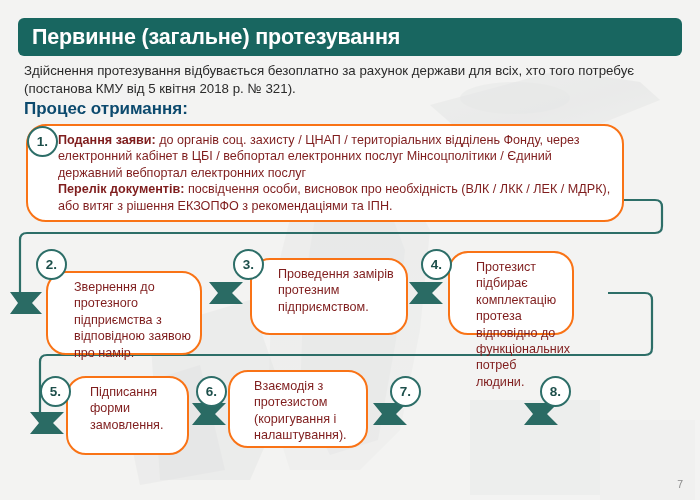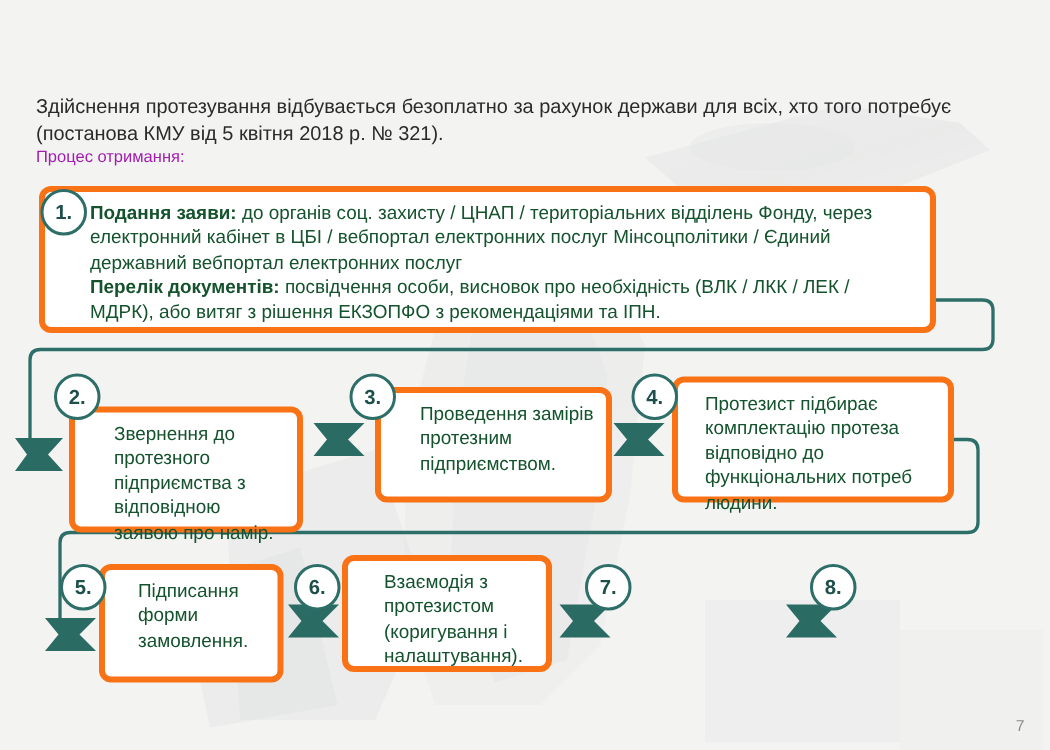--- a/index.html
+++ b/index.html
@@ -62,34 +62,34 @@
     z-index: 3;
     color: #2b2b2b;
     font-size: 13.3px;
     line-height: 17.5px;
   }
   .section-head {
     position: absolute;
     left: 24px;
     top: 99px;
     z-index: 3;
-    color: #a21caf;
-    font-size: 11px;
-    font-weight: normal;
+    color: #0c4a6e;
+    font-size: 17px;
+    font-weight: bold;
   }
 
   
   .box {
     position: absolute;
     z-index: 3;
     box-sizing: border-box;
     background: #ffffff;
-    border: 4px solid #f97316;
-    border-radius: 8px;
-    color: #14532d;
+    border: 2px solid #f97316;
+    border-radius: 20px;
+    color: #7f1d1d;
   }
   .box-text {
     font-size: 12.6px;
     line-height: 16.4px;
     display: block;
   }
   .box-text b { font-weight: bold; }
 
   .badge {
     position: absolute;
@@ -113,21 +113,21 @@
     left: 26px; top: 124px; width: 598px; height: 98px;
     padding: 6px 10px 6px 30px;
   }
   #badge1 { left: 27px; top: 126px; }
 
   
   #box2 { left: 46px; top: 251px; width: 156px; height: 84px; padding: 6px 6px 6px 26px; margin-top: 20px; }
   #badge2 { left: 36px; top: 249px; }
   #box3 { left: 250px; top: 258px; width: 158px; height: 77px; padding: 6px 6px 6px 26px; }
   #badge3 { left: 233px; top: 249px; }
-  #box4 { left: 448px; top: 251px; width: 188px; height: 84px; padding: 6px 6px 6px 18px; }
+  #box4 { left: 448px; top: 251px; width: 126px; height: 84px; padding: 6px 6px 6px 26px; }
   #badge4 { left: 421px; top: 249px; }
 
   
   #box5 { left: 66px; top: 376px; width: 123px; height: 79px; padding: 6px 6px 6px 22px; }
   #badge5 { left: 40px; top: 376px; }
   #box6 { left: 228px; top: 370px; width: 140px; height: 78px; padding: 6px 6px 6px 24px; }
   #badge6 { left: 196px; top: 376px; }
   #box7 { left: 412px; top: 377px; width: 118px; height: 71px; padding: 12px 6px 6px 18px; }
   #badge7 { left: 390px; top: 376px; }
   #box8 { left: 562px; top: 377px; width: 118px; height: 71px; padding: 12px 6px 6px 18px; }
@@ -204,20 +204,23 @@
       <path d="M30 412 L64 412 L53 423 L64 434 L30 434 L39 423 Z"></path>
 
       <path d="M192 403 L226 403 L215 414 L226 425 L192 425 L201 414 Z"></path>
 
       <path d="M373 403 L407 403 L396 414 L407 425 L373 425 L382 414 Z"></path>
 
       <path d="M524 403 L558 403 L547 414 L558 425 L524 425 L533 414 Z"></path>
     </g>
   </svg>
 
+  <div class="header-bar">
+    <span class="header-title">Первинне (загальне) протезування</span>
+  </div>
 
   <div class="intro">Здійснення протезування відбувається безоплатно за рахунок держави для всіх, хто того потребує (постанова КМУ від 5 квітня 2018 р. № 321).</div>
   <div class="section-head">Процес отримання:</div>
 
   <div class="box" id="box1">
     <span class="box-text"><b>Подання заяви:</b><span> до органів соц. захисту / ЦНАП / територіальних відділень Фонду, через електронний кабінет в ЦБІ / вебпортал електронних послуг Мінсоцполітики / Єдиний державний вебпортал електронних послуг</span><br><b>Перелік документів:</b><span> посвідчення особи, висновок про необхідність (ВЛК / ЛКК / ЛЕК / МДРК), або витяг з рішення ЕКЗОПФО з рекомендаціями та ІПН.</span></span>
   </div>
   <div class="badge" id="badge1">1.</div>
 
   <div class="box" id="box2">

